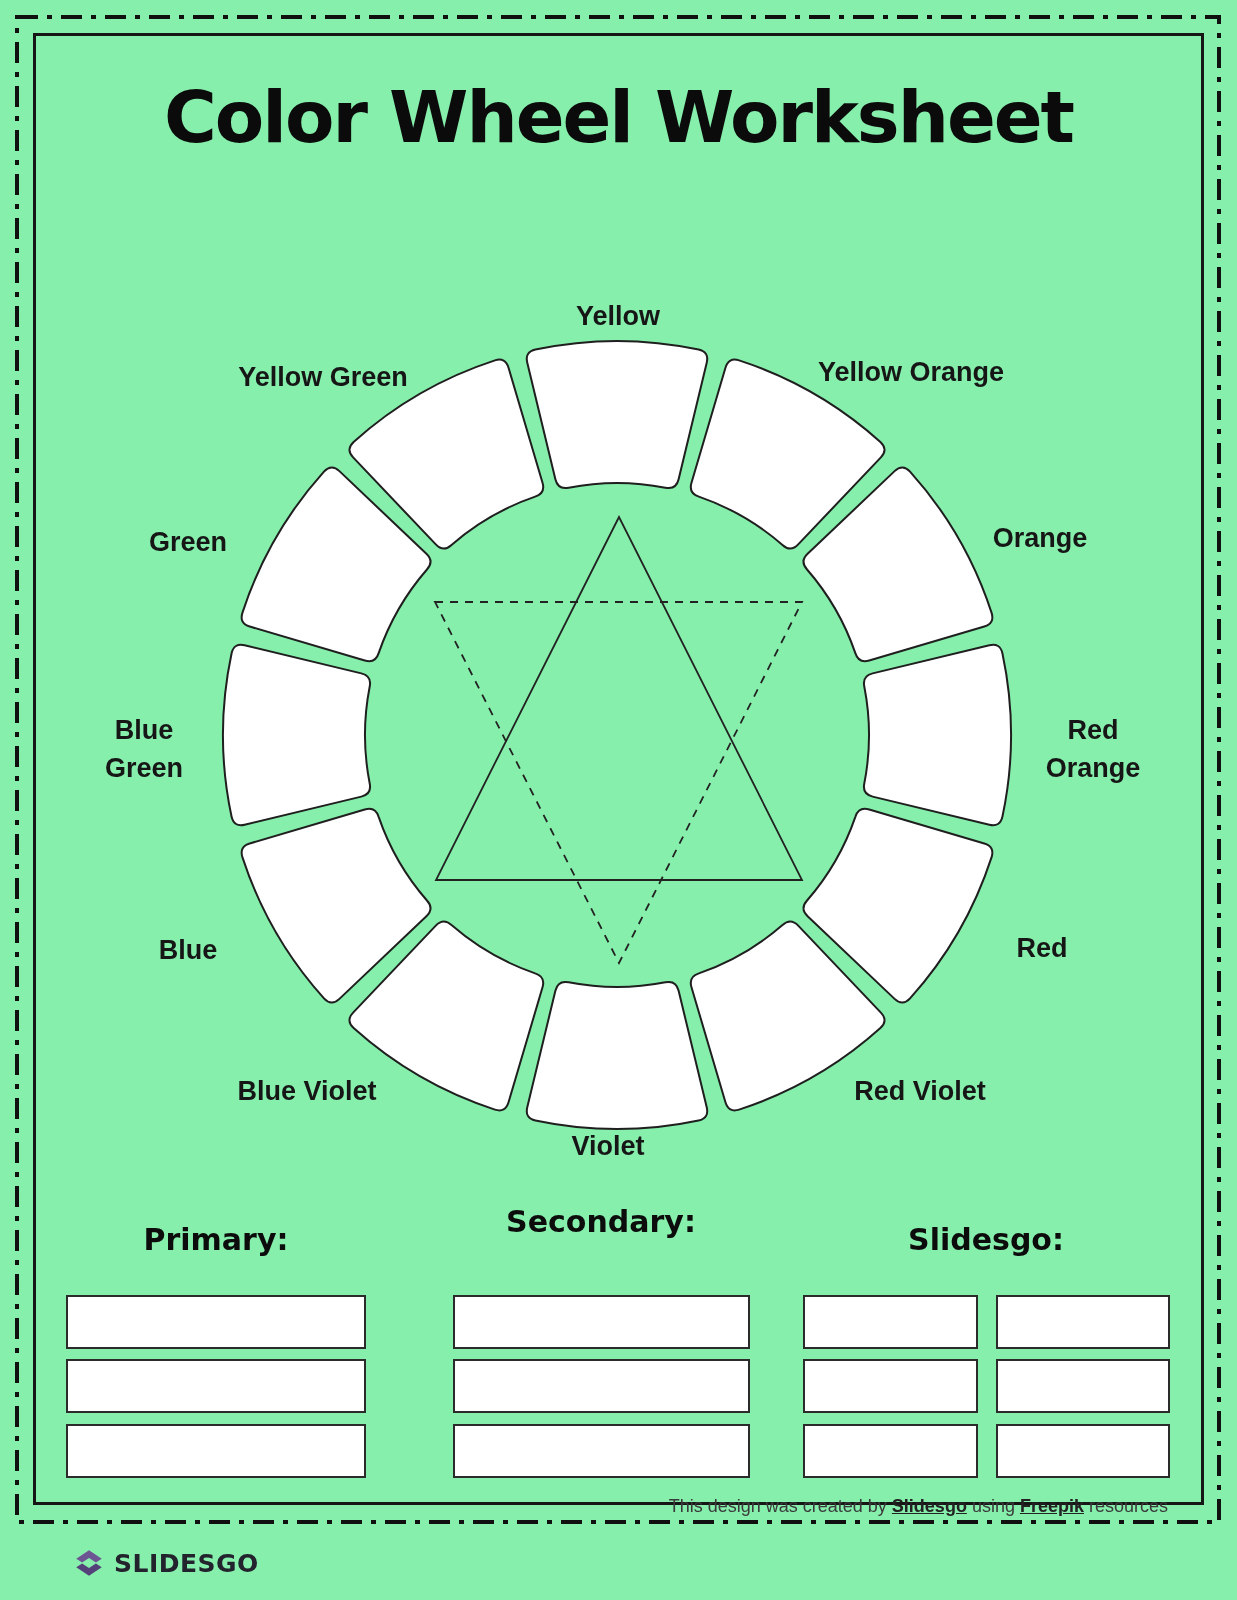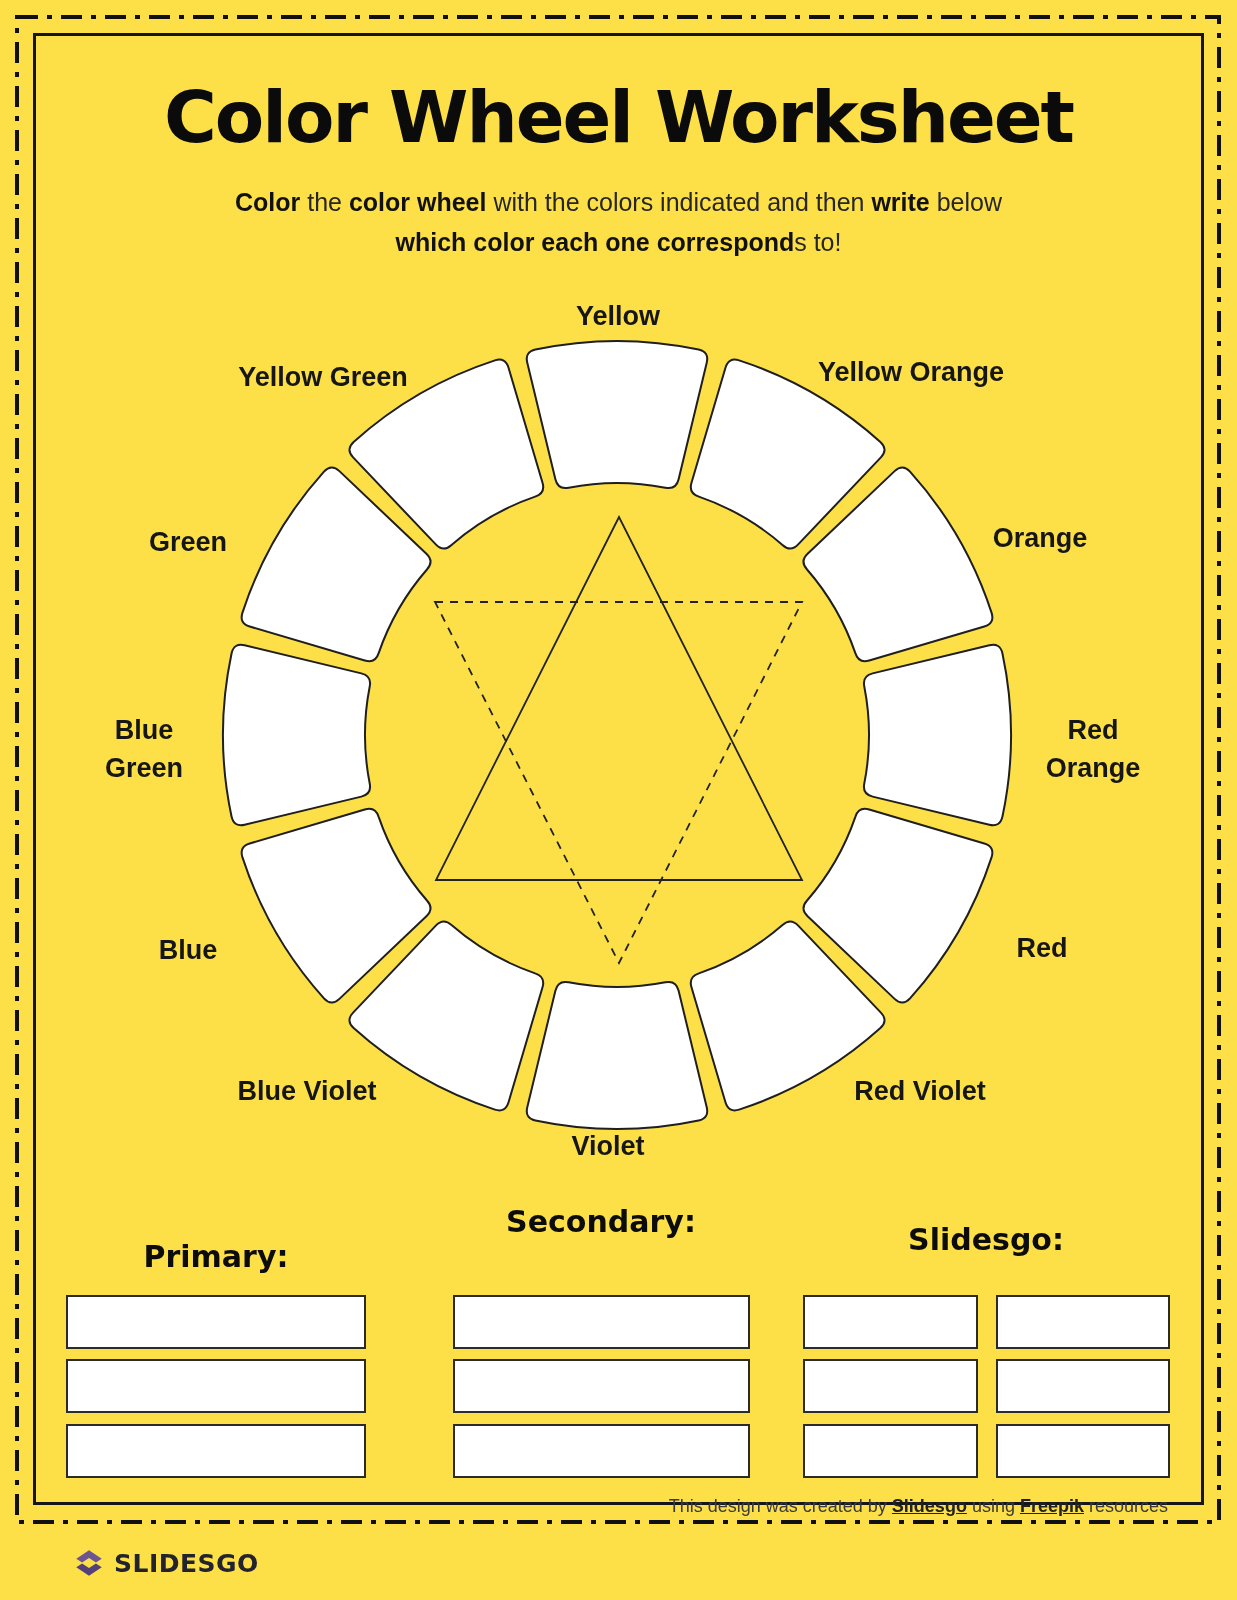--- a/index.html
+++ b/index.html
@@ -1,17 +1,17 @@
 <!DOCTYPE html>
 <html><head>
 <meta charset="utf-8">
 <style>
   html,body{margin:0;padding:0;background:#ffffff;}
   #page{
-    position:relative;width:1237px;height:1600px;background:#fde047;overflow:hidden;
+    position:relative;width:1237px;height:1600px;background:#86efac;overflow:hidden;
     font-family:"Liberation Sans", sans-serif;color:#111;
   }
   .abs{position:absolute;}
   #page-title{
     left:0;right:0;top:76px;text-align:center;
     font-family:"DejaVu Sans", sans-serif;font-weight:bold;
     font-size:72px;letter-spacing:-2px;color:#0b0b0b;line-height:1.15;
   }
   #subtitle{
     left:0;right:0;top:182px;text-align:center;
@@ -52,24 +52,20 @@
 
 <div id="page">
 
   <svg id="border-svg" class="abs" width="1237" height="1600" viewBox="0 0 1237 1600" style="left:0;top:0;">
     <rect id="border-outer" x="17" y="17" width="1202" height="1505" fill="none" stroke="#101010" stroke-width="4" stroke-dasharray="21 9 5 9"></rect>
     <rect id="border-inner" x="34.5" y="34.5" width="1168" height="1469" fill="none" stroke="#161616" stroke-width="3"></rect>
   </svg>
 
   <div id="page-title" class="abs">Color Wheel Worksheet</div>
 
-  <div id="subtitle" class="abs">
-    <div id="subtitle-line1"><b>Color</b><span> the </span><b>color wheel</b><span> with the colors indicated and then </span><b>write</b><span> below</span></div>
-    <div id="subtitle-line2"><b>which color each one correspond</b><span>s to!</span></div>
-  </div>
 
   <svg id="wheel-svg" class="abs" width="1237" height="1600" viewBox="0 0 1237 1600">
       <path d="M 535.42 349.54 A 394 394 0 0 1 698.58 349.54 Q 709.31 351.97 706.73 362.66 L 678.62 479.32 Q 676.04 490.01 665.30 487.67 A 252 252 0 0 0 568.70 487.67 Q 557.96 490.01 555.38 479.32 L 527.27 362.66 Q 524.69 351.97 535.42 349.54 Z" class="seg"></path>
       <path d="M 739.08 360.39 A 394 394 0 0 1 880.38 441.97 Q 888.46 449.44 880.88 457.41 L 798.20 544.38 Q 790.62 552.36 782.49 544.95 A 252 252 0 0 0 698.84 496.66 Q 688.36 493.32 691.48 482.77 L 725.46 367.68 Q 728.57 357.13 739.08 360.39 Z" class="seg"></path>
       <path d="M 910.03 471.62 A 394 394 0 0 1 991.61 612.92 Q 994.87 623.43 984.32 626.54 L 869.23 660.52 Q 858.68 663.64 855.34 653.16 A 252 252 0 0 0 807.05 569.51 Q 799.64 561.38 807.62 553.80 L 894.59 471.12 Q 902.56 463.54 910.03 471.62 Z" class="seg"></path>
       <path d="M 1002.46 653.42 A 394 394 0 0 1 1002.46 816.58 Q 1000.03 827.31 989.34 824.73 L 872.68 796.62 Q 861.99 794.04 864.33 783.30 A 252 252 0 0 0 864.33 686.70 Q 861.99 675.96 872.68 673.38 L 989.34 645.27 Q 1000.03 642.69 1002.46 653.42 Z" class="seg"></path>
       <path d="M 991.61 857.08 A 394 394 0 0 1 910.03 998.38 Q 902.56 1006.46 894.59 998.88 L 807.62 916.20 Q 799.64 908.62 807.05 900.49 A 252 252 0 0 0 855.34 816.84 Q 858.68 806.36 869.23 809.48 L 984.32 843.46 Q 994.87 846.57 991.61 857.08 Z" class="seg"></path>
       <path d="M 880.38 1028.03 A 394 394 0 0 1 739.08 1109.61 Q 728.57 1112.87 725.46 1102.32 L 691.48 987.23 Q 688.36 976.68 698.84 973.34 A 252 252 0 0 0 782.49 925.05 Q 790.62 917.64 798.20 925.62 L 880.88 1012.59 Q 888.46 1020.56 880.38 1028.03 Z" class="seg"></path>
       <path d="M 698.58 1120.46 A 394 394 0 0 1 535.42 1120.46 Q 524.69 1118.03 527.27 1107.34 L 555.38 990.68 Q 557.96 979.99 568.70 982.33 A 252 252 0 0 0 665.30 982.33 Q 676.04 979.99 678.62 990.68 L 706.73 1107.34 Q 709.31 1118.03 698.58 1120.46 Z" class="seg"></path>
       <path d="M 494.92 1109.61 A 394 394 0 0 1 353.62 1028.03 Q 345.54 1020.56 353.12 1012.59 L 435.80 925.62 Q 443.38 917.64 451.51 925.05 A 252 252 0 0 0 535.16 973.34 Q 545.64 976.68 542.52 987.23 L 508.54 1102.32 Q 505.43 1112.87 494.92 1109.61 Z" class="seg"></path>
@@ -87,21 +83,21 @@
       <text x="920" y="1091" text-anchor="middle" dominant-baseline="central" class="wheel-label">Red Violet</text>
       <text x="608" y="1146" text-anchor="middle" dominant-baseline="central" class="wheel-label">Violet</text>
       <text x="307" y="1091" text-anchor="middle" dominant-baseline="central" class="wheel-label">Blue Violet</text>
       <text x="188" y="950" text-anchor="middle" dominant-baseline="central" class="wheel-label">Blue</text>
       <text x="144" y="730" text-anchor="middle" dominant-baseline="central" class="wheel-label"><tspan x="144" y="730">Blue</tspan><tspan x="144" y="768">Green</tspan></text>
       <text x="188" y="542" text-anchor="middle" dominant-baseline="central" class="wheel-label">Green</text>
       <text x="323" y="377" text-anchor="middle" dominant-baseline="central" class="wheel-label">Yellow Green</text>
     </svg>
 
   <div id="answers">
-      <div class="sec-heading" style="left: 216px; top: 1222px; margin-top: 17px;">Primary:</div>
+      <div class="sec-heading" style="left: 216px; top: 1222px;">Primary:</div>
       <div class="answer-box" style="left: 66px; top: 1295px; width: 300px; height: 54px;"></div>
       <div class="answer-box" style="left: 66px; top: 1359px; width: 300px; height: 54px;"></div>
       <div class="answer-box" style="left: 66px; top: 1424px; width: 300px; height: 54px;"></div>
       <div class="sec-heading" style="left: 601px; top: 1204px;">Secondary:</div>
       <div class="answer-box" style="left: 453px; top: 1295px; width: 297px; height: 54px;"></div>
       <div class="answer-box" style="left: 453px; top: 1359px; width: 297px; height: 54px;"></div>
       <div class="answer-box" style="left: 453px; top: 1424px; width: 297px; height: 54px;"></div>
       <div class="sec-heading" style="left: 986px; top: 1222px;">Slidesgo:</div>
       <div class="answer-box" style="left: 803px; top: 1295px; width: 175px; height: 54px;"></div>
       <div class="answer-box" style="left: 996px; top: 1295px; width: 174px; height: 54px;"></div>

